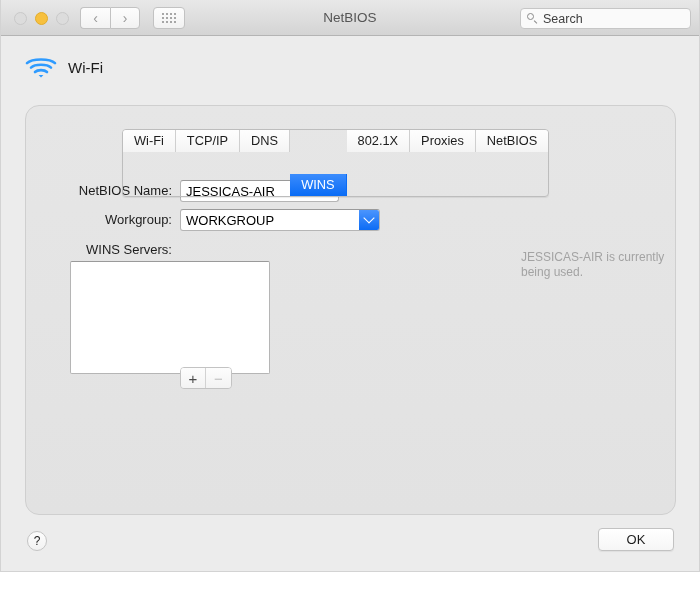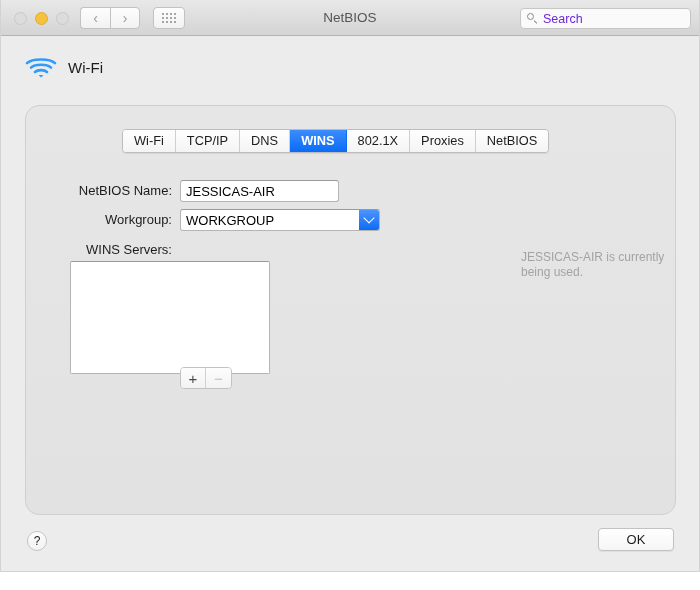--- a/index.html
+++ b/index.html
@@ -122,21 +122,21 @@
     content: "";
     position: absolute;
     left: 6.5px; top: 7px;
     width: 4px; height: 1.3px;
     background: #8a8a8a;
     transform: rotate(45deg);
     transform-origin: left center;
   }
   #searchfield .ph {
     font-size: 12.5px;
-    color: #6d28d9;
+    color: #404040;
   }
 
   
   #content {
     position: absolute;
     left: 0; top: 36px;
     width: 700px;
     height: 554px;
     background: #ececec;
   }
@@ -177,22 +177,23 @@
     color: #1c1c1c;
     background: linear-gradient(to bottom, #fefefe 0%, #f4f4f4 100%);
     border-right: 1px solid #cfcfcf;
     box-sizing: border-box;
     white-space: nowrap;
   }
   .tab:last-child { border-right: none; }
   .tab.selected {
     background: linear-gradient(to bottom, #3b8cfd 0%, #0a6cf5 100%);
     color: #ffffff;
-    font-weight: bold;
+    font-weight: normal;
     border-right-color: #0a6cf5;
+    margin-top: 44px;
   }
 
   
   #panel {
     position: absolute;
     left: 25px; top: 69px;
     width: 651px;
     height: 410px;
     background: linear-gradient(to bottom, #e6e6e6 0%, #e2e2e2 100%);
     border: 1px solid #cfcfcf;

